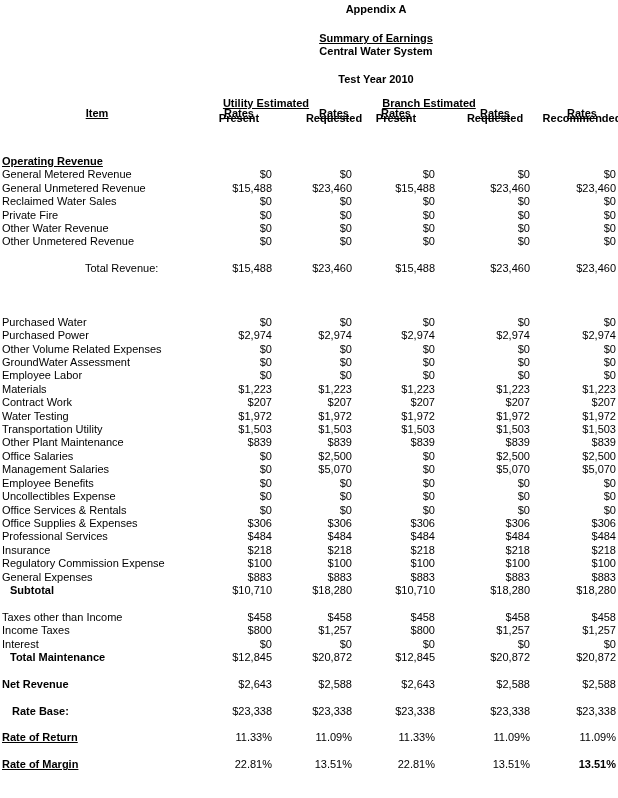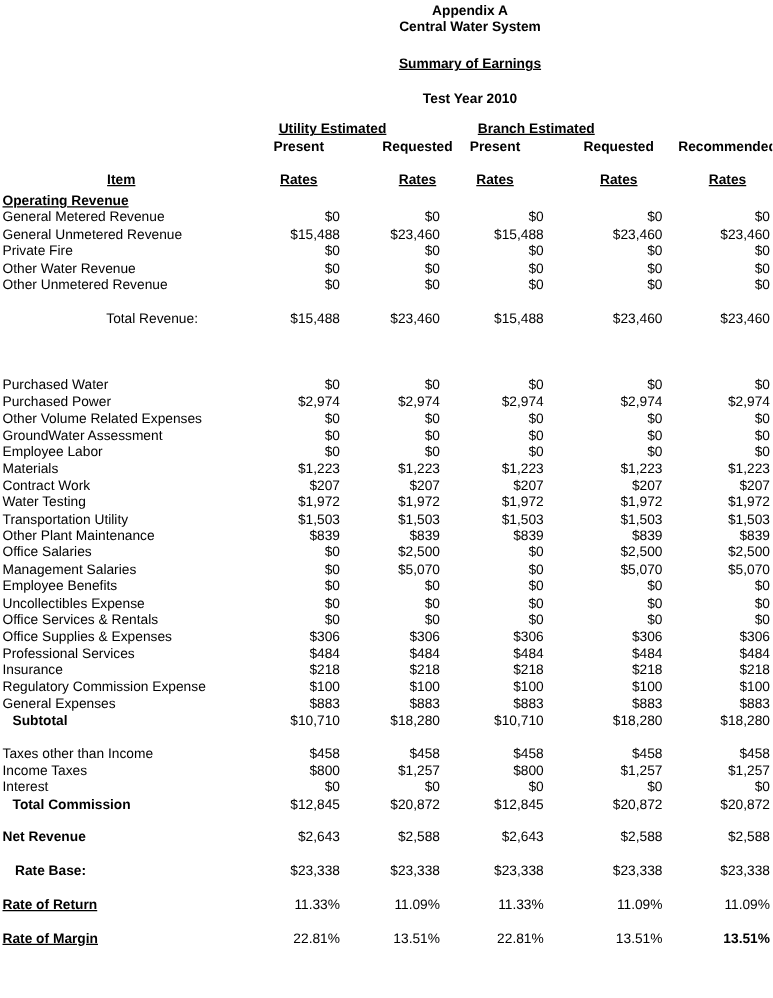--- a/index.html
+++ b/index.html
@@ -13,21 +13,21 @@
   .titles{margin-left:134px;text-align:center;font-weight:bold;}
   .t-line{line-height:13px;}
   .t-first{padding-top:3px;}
   .t-heading{margin-top:16px;}
   .t-testyear{margin-top:15px;}
   
   .colheaders{position:relative;height:69px;}
   .hrow{position:absolute;left:0;width:100%;height:13px;}
   #group-row{top:11px;}
   #subhead-row{top:26px;}
-  #rates-row{top:52px;}
+  #rates-row{top:21px;}
   .colhead{position:absolute;transform:translateX(-50%);font-weight:bold;white-space:nowrap;line-height:13px;}
   
   table{width:618px;table-layout:fixed;border-collapse:collapse;}
   td{padding:0;height:13.4px;line-height:13.4px;font-size:11px;white-space:nowrap;overflow:visible;}
   td.label{padding-left:2px;}
   td.val{text-align:right;}
   td.val.last{padding-right:2px;}
   tr.section td.label{font-weight:bold;text-decoration:underline;}
   tr.total_revenue td.label{padding-left:85px;}
   tr.subtotal td.label{font-weight:bold;padding-left:10px;margin-top:32px;}
@@ -36,22 +36,22 @@
   tr.rate_section td.label{font-weight:bold;text-decoration:underline;}
   td.boldval{font-weight:bold;}
 </style>
 </head>
 <body>
 
 <div class="page">
 
   <div class="titles">
     <div class="t-line t-first">Appendix A</div>
+    <div class="t-line t-heading u">Summary of Earnings</div>
     <div class="t-line">Central Water System</div>
-    <div class="t-line t-heading u">Summary of Earnings</div>
     <div class="t-line t-testyear">Test Year 2010</div>
   </div>
 
   <div class="colheaders">
     <div class="hrow" id="group-row">
       <span class="colhead u" style="left:266px">Utility Estimated</span>
       <span class="colhead u" style="left:429px">Branch Estimated</span>
     </div>
     <div class="hrow" id="subhead-row">
         <span class="colhead" style="left: 239px;">Present</span>
@@ -98,20 +98,28 @@
         </tr>
         <tr class="item">
           <td class="label">General Unmetered Revenue</td>
           <td class="val">$15,488</td>
           <td class="val">$23,460</td>
           <td class="val">$15,488</td>
           <td class="val">$23,460</td>
           <td class="val last">$23,460</td>
         </tr>
         <tr class="item">
+          <td class="label">Reclaimed Water Sales</td>
+          <td class="val">$0</td>
+          <td class="val">$0</td>
+          <td class="val">$0</td>
+          <td class="val">$0</td>
+          <td class="val last">$0</td>
+        </tr>
+        <tr class="item">
           <td class="label">Private Fire</td>
           <td class="val">$0</td>
           <td class="val">$0</td>
           <td class="val">$0</td>
           <td class="val">$0</td>
           <td class="val last">$0</td>
         </tr>
         <tr class="item">
           <td class="label">Other Water Revenue</td>
           <td class="val">$0</td>
@@ -362,21 +370,21 @@
         </tr>
         <tr class="item">
           <td class="label">Interest</td>
           <td class="val">$0</td>
           <td class="val">$0</td>
           <td class="val">$0</td>
           <td class="val">$0</td>
           <td class="val last">$0</td>
         </tr>
         <tr class="subtotal">
-          <td class="label">Total Commission</td>
+          <td class="label">Total Maintenance</td>
           <td class="val">$12,845</td>
           <td class="val">$20,872</td>
           <td class="val">$12,845</td>
           <td class="val">$20,872</td>
           <td class="val last">$20,872</td>
         </tr>
         <tr class="spacer">
           <td class="label"></td>
           <td class="val"></td>
           <td class="val"></td>

